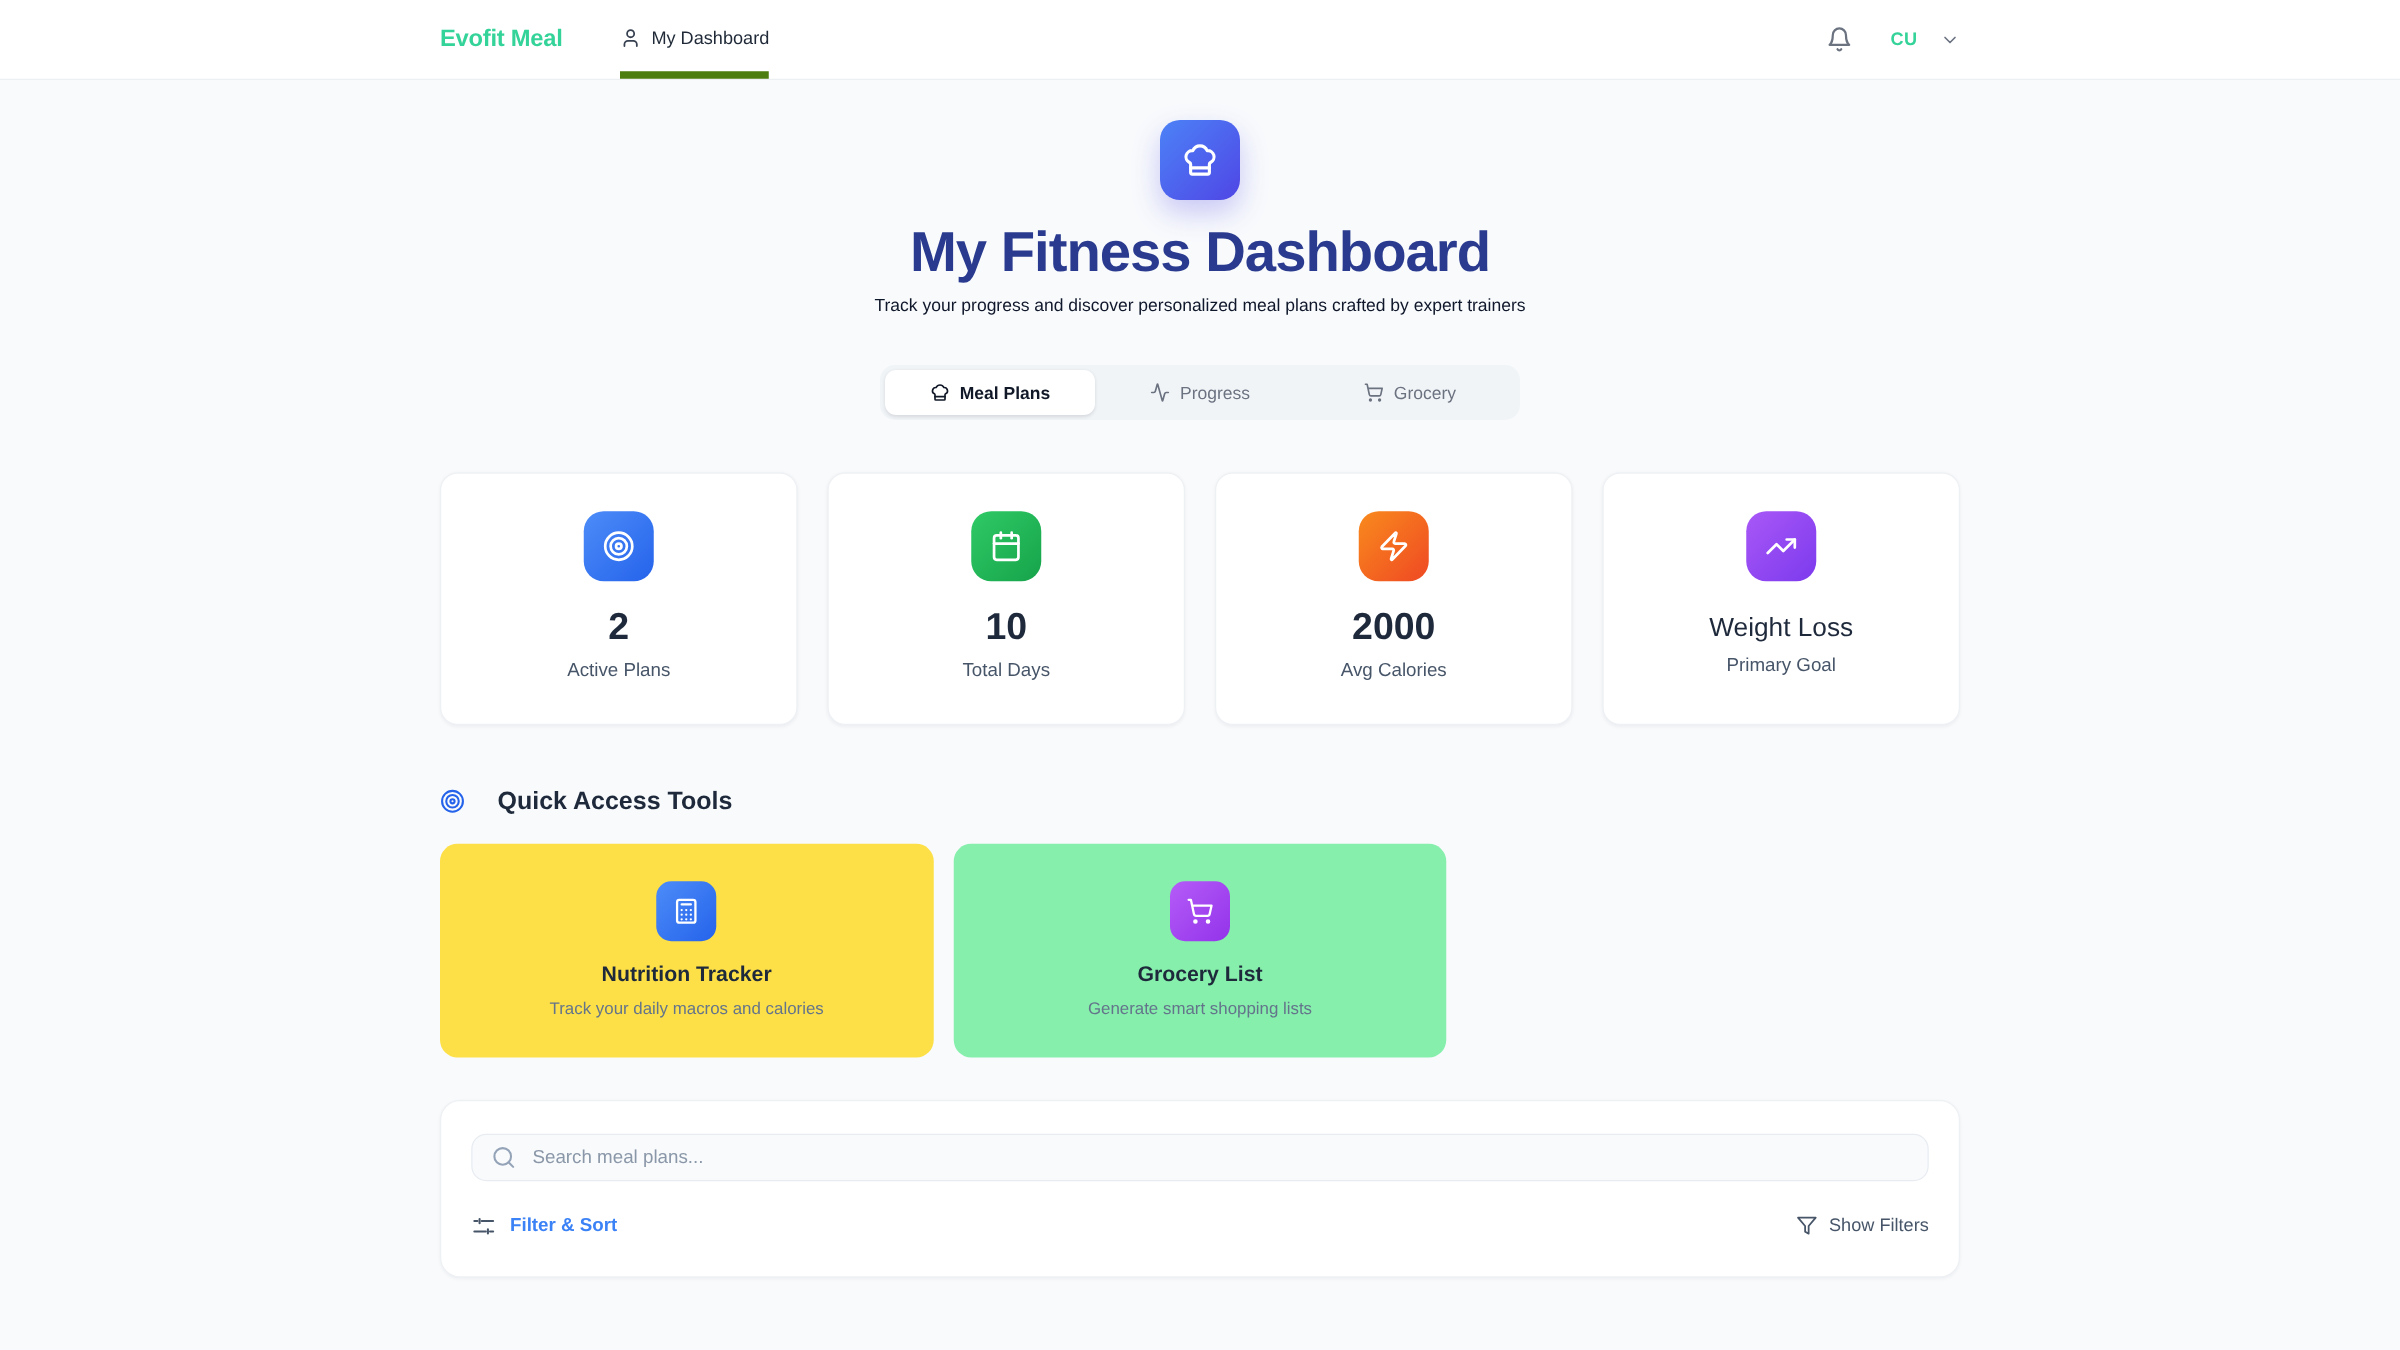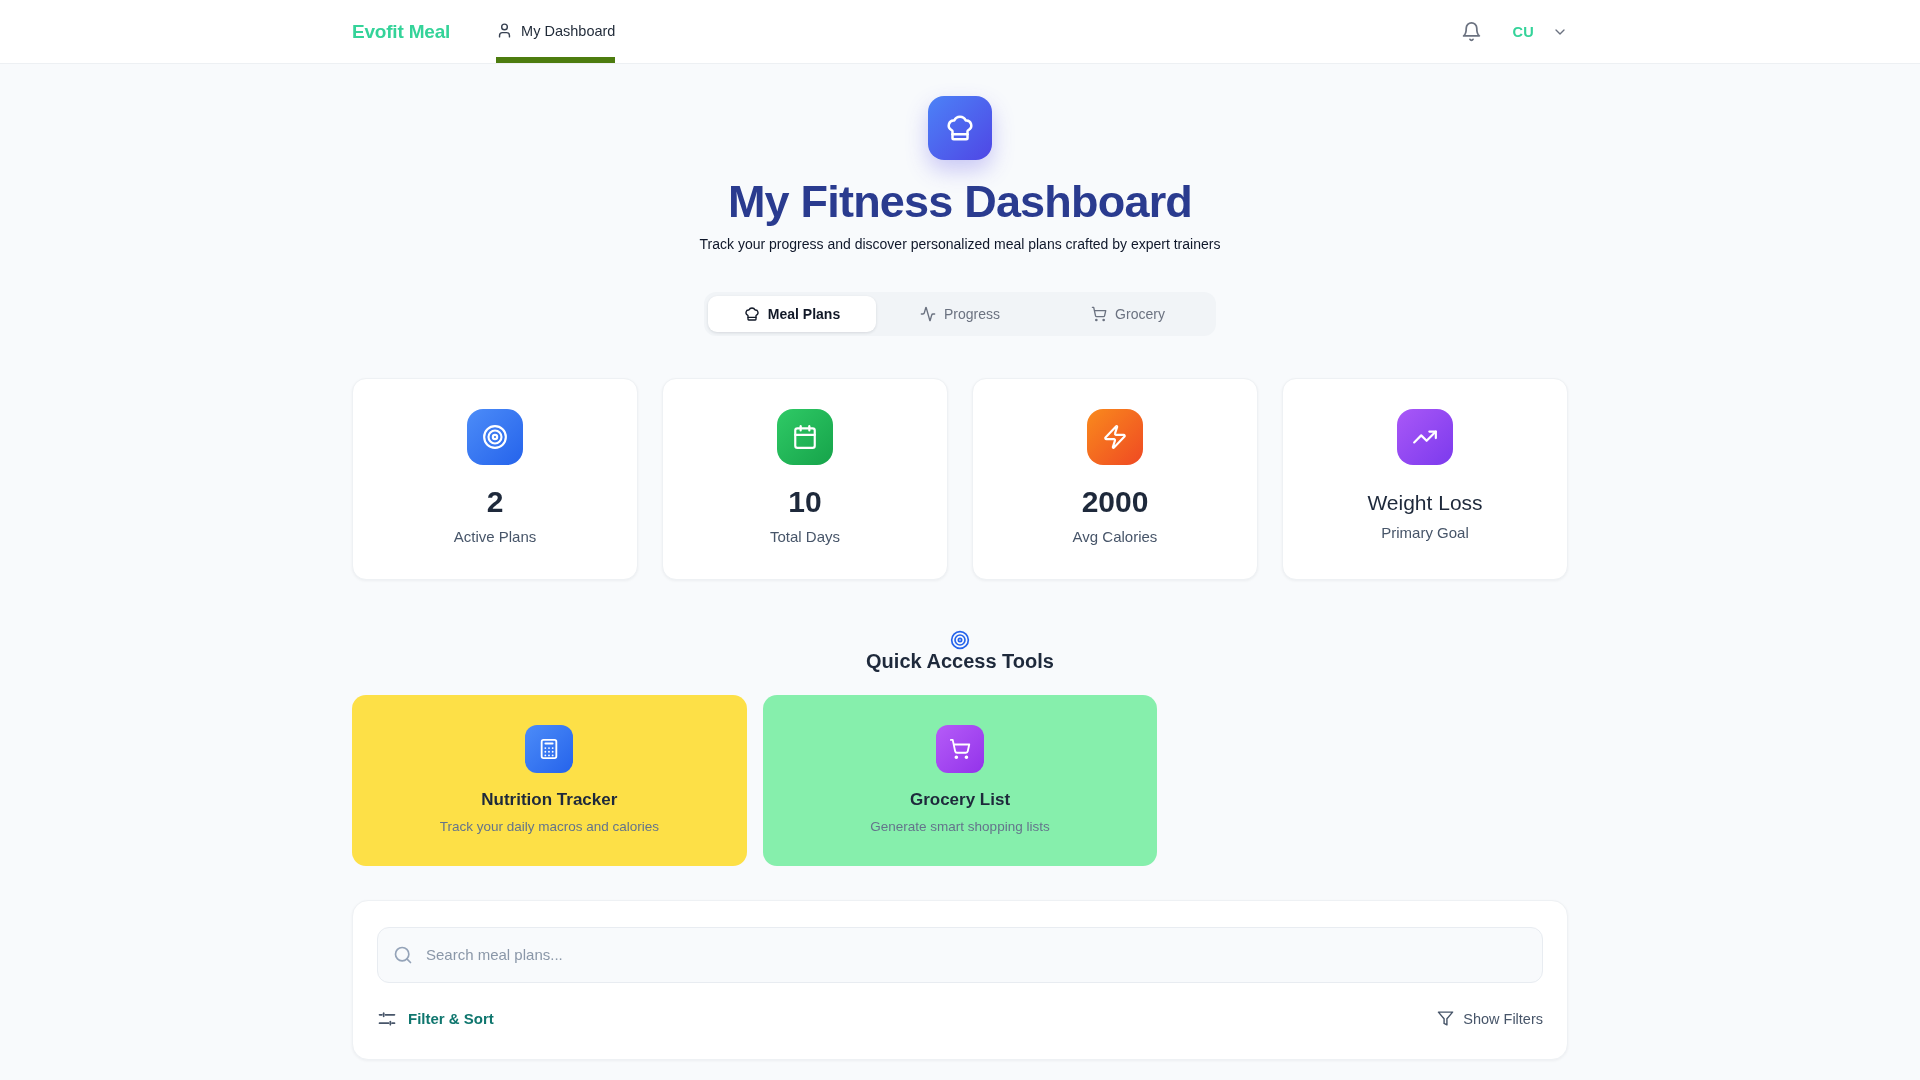--- a/index.html
+++ b/index.html
@@ -83,21 +83,21 @@
   }
   .grad-blue   { background: linear-gradient(135deg, #4c8cf8, #2563eb); }
   .grad-green  { background: linear-gradient(135deg, #2fca66, #16a34a); }
   .grad-orange { background: linear-gradient(135deg, #f98a1d, #ef4923); }
   .grad-purple { background: linear-gradient(135deg, #a958f7, #7c3aed); }
   .stat-value { margin-top: 20px; font-size: 30px; font-weight: 800; color: #1e293b; }
   .stat-value.text { font-size: 21px; font-weight: 400; margin-top: 26px; }
   .stat-label { margin-top: 9px; font-size: 15px; color: #475569; }
 
   
-  .qa-heading { display: flex; align-items: center; gap: 0; margin-top: 50px; flex-direction: column; }
+  .qa-heading { display: flex; align-items: center; gap: 26px; margin-top: 50px; }
   .qa-heading h2 { font-size: 20px; font-weight: 700; color: #1e293b; }
   .qa-grid { display: grid; grid-template-columns: repeat(3, 1fr); gap: 16px; margin-top: 22px; }
   .qa-card { border-radius: 14px; padding: 30px 24px 32px; text-align: center; cursor: pointer; }
   .qa-card.blue   { background: #fde047; }
   .qa-card.purple { background: #86efac; }
   .qa-icon {
     width: 48px; height: 48px; margin: 0 auto; border-radius: 12px;
     display: flex; align-items: center; justify-content: center;
   }
   .qa-icon.blue   { background: linear-gradient(135deg, #4c8cf8, #2563eb); }
@@ -108,28 +108,28 @@
   
   .search-card {
     margin-top: 34px; background: #ffffff;
     border: 1px solid #eef1f4; border-radius: 16px;
     box-shadow: 0 1px 3px rgba(16, 24, 40, 0.05);
     padding: 26px 24px 30px;
   }
   .search-box { position: relative; }
   .search-box svg { position: absolute; left: 16px; top: 50%; transform: translateY(-50%); stroke: #94a3b8; }
   .search-input {
-    width: 100%; height: 56px;
+    width: 100%; height: 38px;
     background: #f8fafc; border: 1px solid #e8ecf1; border-radius: 12px;
     padding: 0 16px 0 48px; font-family: inherit; font-size: 15px; color: #334155; outline: none;
   }
   .search-input::placeholder { color: #8a97a8; }
   .filter-row { display: flex; align-items: center; justify-content: space-between; margin-top: 26px; }
   .filter-left { display: flex; align-items: center; gap: 11px; }
-  .filter-left span { font-size: 15px; font-weight: 600; color: #0f766e; }
+  .filter-left span { font-size: 15px; font-weight: 600; color: #3b82f6; }
   .filter-toggle {
     display: flex; align-items: center; gap: 9px;
     background: none; border: none; cursor: pointer;
     font-family: inherit; font-size: 14.5px; color: #475569;
   }
 </style>
 </head>
 <body>
 
 <header>

